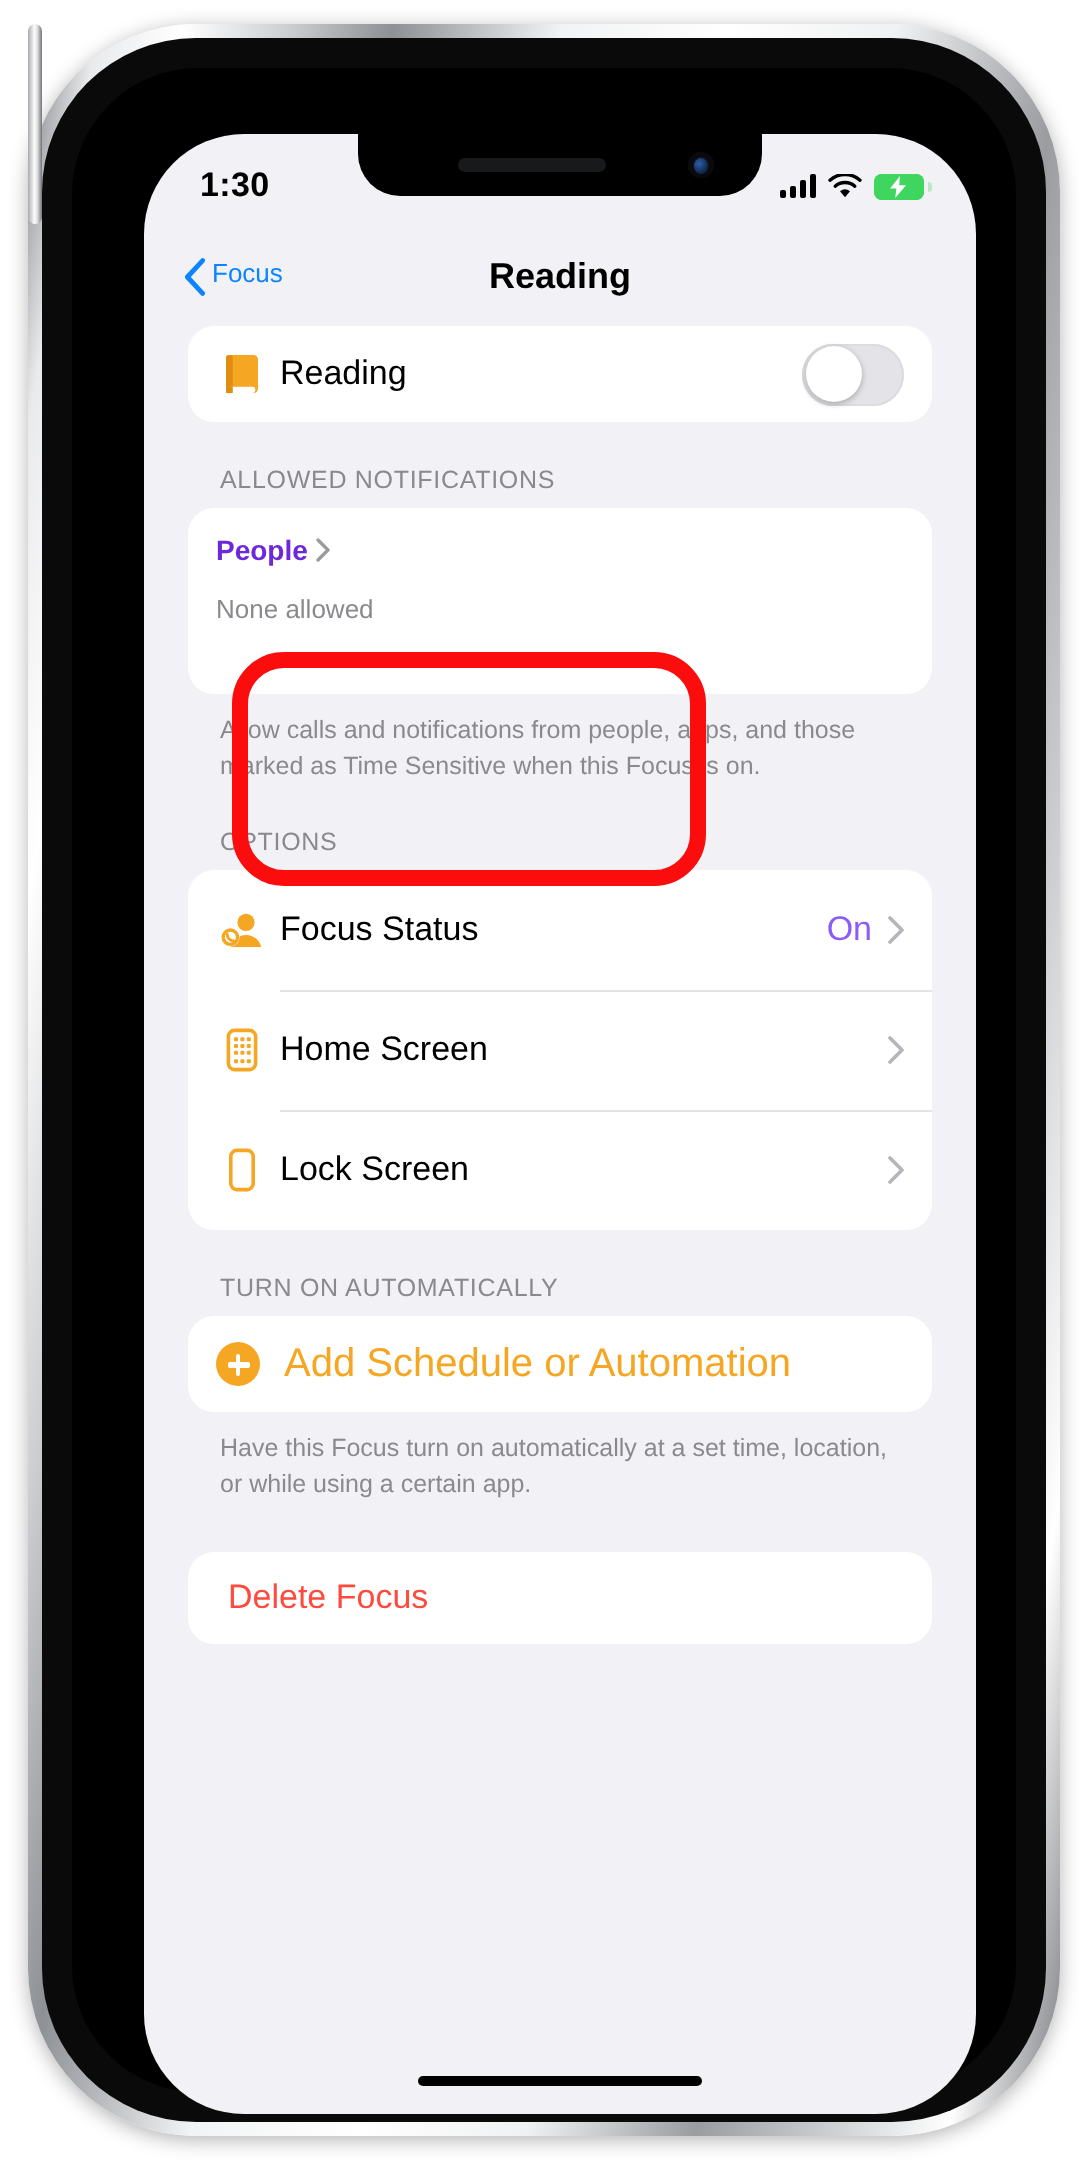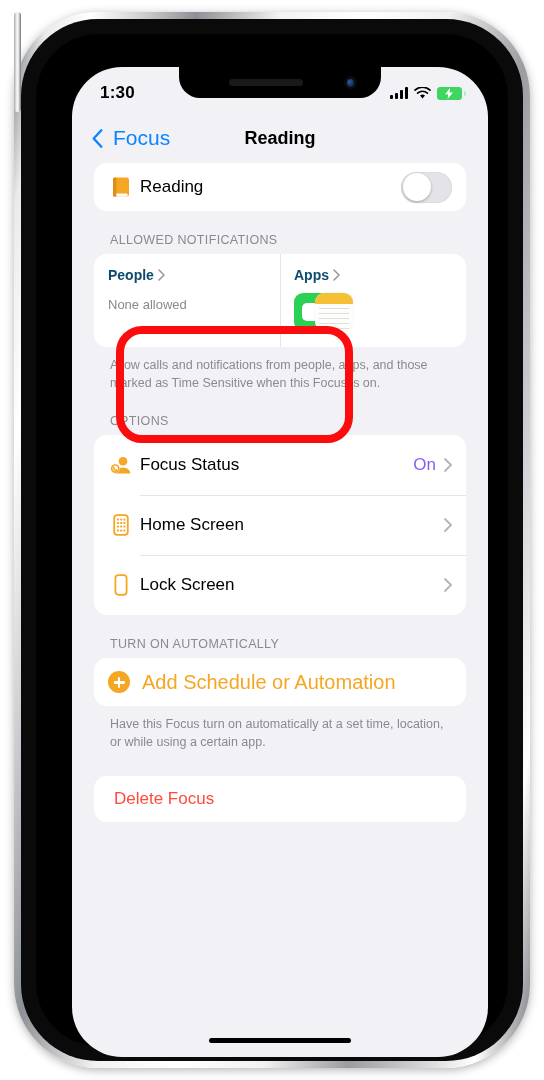--- a/index.html
+++ b/index.html
@@ -60,22 +60,22 @@
   .bars i:nth-child(3){height:9px;}
   .bars i:nth-child(4){height:12px;}
   .battery{position:relative;width:25px;height:13px;border-radius:4px;background:#3fd65f;
            box-shadow:inset 0 0 0 1.4px #3fd65f;}
   .battery:after{content:"";position:absolute;right:-3.5px;top:4px;width:2px;height:5px;
                  border-radius:0 2px 2px 0;background:#b9e9c3;}
   .bolt{position:absolute;left:7px;top:1px;width:10px;height:11px;fill:#fff;}
 
   
   .navbar{position:relative;height:50px;display:flex;align-items:center;justify-content:center;}
-  .back{position:absolute;left:20px;display:flex;align-items:center;gap:10px;color:#0a84ff;
-        font-size:21px;cursor:pointer;}
+  .back{position:absolute;left:20px;display:flex;gap:3px;color:#0a84ff;
+        font-size:13px;cursor:pointer;}
   .chev-back{width:11px;height:19px;}
   .nav-title{font-size:18px;font-weight:700;color:#000;}
 
   
   .content{padding:0 22px;}
   .card{background:#fff;border-radius:13px;overflow:hidden;}
   .sec-head{font-size:12.5px;color:#8a8a8e;letter-spacing:.35px;
             padding:22px 16px 7px 16px;text-transform:uppercase;}
   .sec-foot{font-size:12.5px;color:#8a8a8e;line-height:1.45;padding:9px 16px 0 16px;}
 
@@ -91,21 +91,21 @@
   .toggle-row .row-label{font-size:17px;font-weight:500;}
   .switch{width:51px;height:31px;border-radius:16px;background:#e4e4e8;position:relative;
           box-shadow:inset 0 0 0 1px #dcdce0;cursor:pointer;}
   .switch .knob{position:absolute;left:1.5px;top:1.5px;width:28px;height:28px;border-radius:50%;
                 background:#fff;box-shadow:0 1px 3px rgba(0,0,0,.28);}
 
   
   .split{display:flex;height:93px;}
   .split-half{flex:1;padding:13px 14px;position:relative;}
   .split-half + .split-half:before{content:"";position:absolute;left:0;top:0;bottom:0;width:1px;background:#e4e4e7;}
-  .split-title{display:flex;align-items:center;gap:4px;font-size:14px;font-weight:700;color:#0c4a6e;}
+  .split-title{display:flex;align-items:center;gap:4px;font-size:14px;font-weight:700;color:#6d28d9;}
   .split-sub{font-size:13px;color:#8a8a8e;margin-top:14px;}
   .split-chev{width:7px;height:12px;}
   .app-icons{position:relative;margin-top:10px;height:38px;}
   .app-ft{position:absolute;left:0;top:0;width:38px;height:38px;border-radius:9px;background:#2bd154;}
   .app-ft .cam{position:absolute;left:8px;top:10px;width:17px;height:18px;border-radius:5px;background:#fff;}
   .app-ft .cam2{position:absolute;left:24px;top:13px;width:0;height:0;
                 border-top:6px solid transparent;border-bottom:6px solid transparent;border-left:8px solid #fff;}
   .app-notes{position:absolute;left:21px;top:0;width:38px;height:38px;border-radius:9px;background:#fdfdfb;
              overflow:hidden;box-shadow:0 0 0 .5px rgba(0,0,0,.06);}
   .app-notes .hdr{height:11px;background:#f5c033;}
@@ -210,42 +210,20 @@
                 <div class="split-half">
                   <div class="split-title">
                     <span>People</span>
                     <svg class="split-chev" viewBox="0 0 7 12">
                       <path d="M1 1 L6 6 L1 11" stroke="#9a9a9e" stroke-width="1.6" fill="none" stroke-linecap="round" stroke-linejoin="round"></path>
                     </svg>
                   </div>
                   <div class="split-sub">None allowed</div>
                 </div>
 
-                <div class="split-half">
-                  <div class="split-title">
-                    <span>Apps</span>
-                    <svg class="split-chev" viewBox="0 0 7 12">
-                      <path d="M1 1 L6 6 L1 11" stroke="#9a9a9e" stroke-width="1.6" fill="none" stroke-linecap="round" stroke-linejoin="round"></path>
-                    </svg>
-                  </div>
-                  <div class="app-icons">
-                    <div class="app-ft">
-                      <div class="cam"></div>
-                        <div class="cam2"></div>
-                    </div>
-                    <div class="app-notes">
-                      <div class="hdr"></div>
-                      <div class="ln"></div>
-                        <div class="ln"></div>
-                        <div class="ln"></div>
-                      <div class="ln"></div>
-                        <div class="ln"></div>
-                    </div>
-                  </div>
-                </div>
 
               </div>
             </div>
             <div class="sec-foot">Allow calls and notifications from people, apps, and those marked as Time Sensitive when this Focus is on.</div>
 
             <div class="sec-head">OPTIONS</div>
             <div class="card">
 
               <div class="row">
                 <div class="row-ico">

